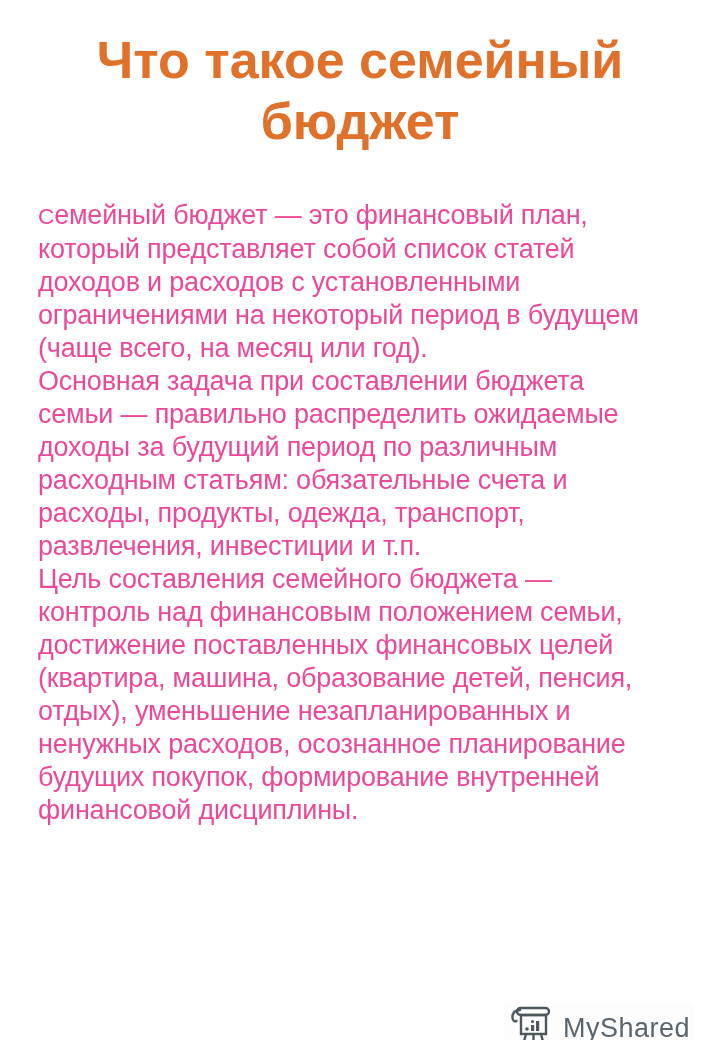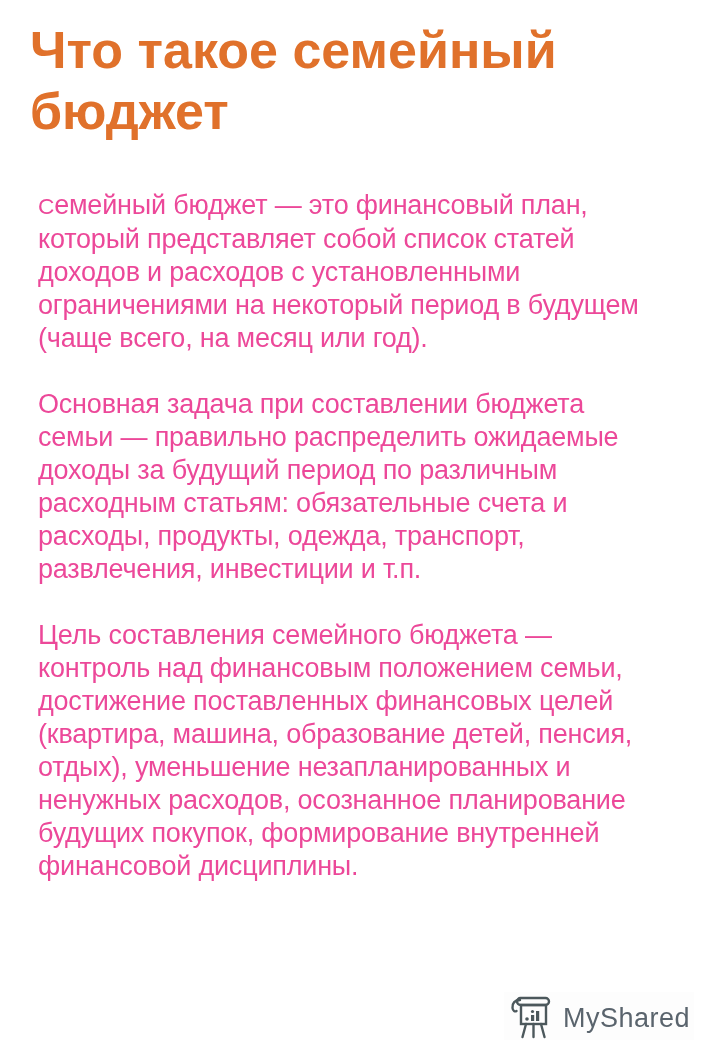--- a/index.html
+++ b/index.html
@@ -13,44 +13,43 @@
     position: relative;
     overflow: hidden;
     font-family: "Liberation Sans", "DejaVu Sans", sans-serif;
   }
   .slide {
     width: 100%;
     height: 100%;
     position: relative;
   }
   .slide-title {
-    margin-top: 20px;
+    margin-top: 30px;
     padding: 0 30px;
-    text-align: left;
+    text-align: center;
     font-size: 52px;
     line-height: 1.18;
     font-weight: 700;
     color: #e0712b;
     white-space: pre-line;
     letter-spacing: 0px;
   }
   .slide-body {
     margin-top: 46px;
     padding: 0 42px 0 38px;
     color: #ec4899;
     font-size: 27px;
     line-height: 33px;
     letter-spacing: -0.2px;
   }
   .para {
     margin: 0;
     white-space: pre-line;
   }
   .para + .para {
-    margin-top: 33px;
   }
   .para-first::first-letter {
     font-size: 0.84em;
   }
   .watermark {
     position: absolute;
     right: 26px;
     bottom: 16px;
     display: flex;
     align-items: center;

